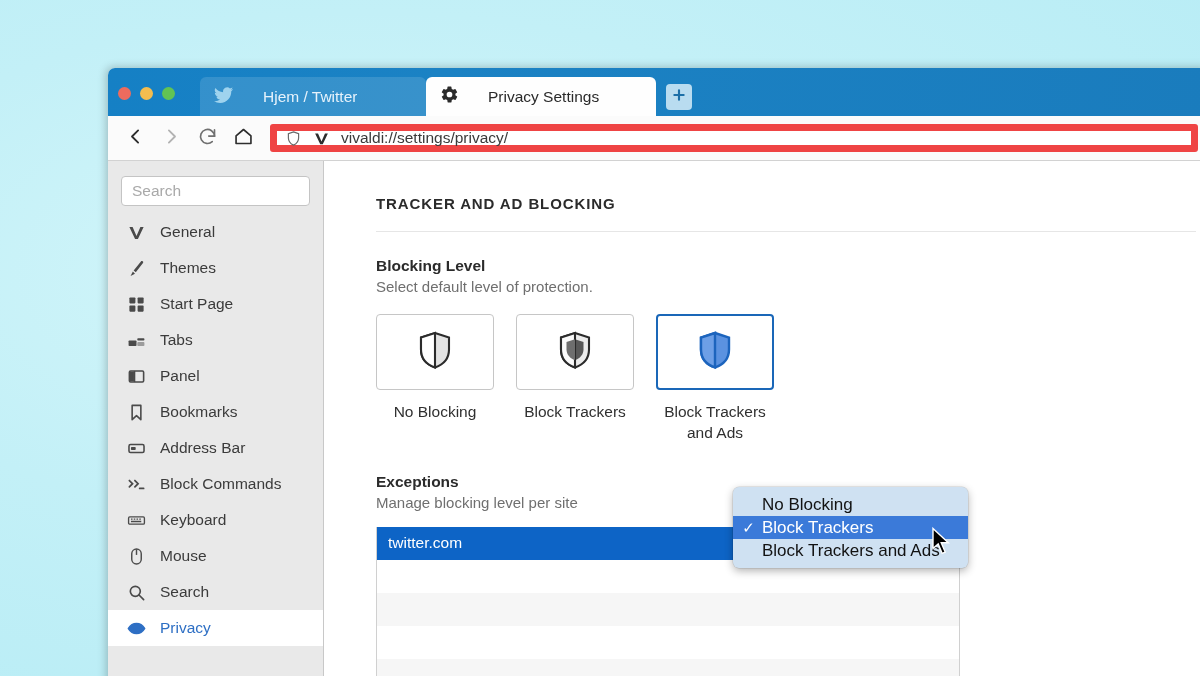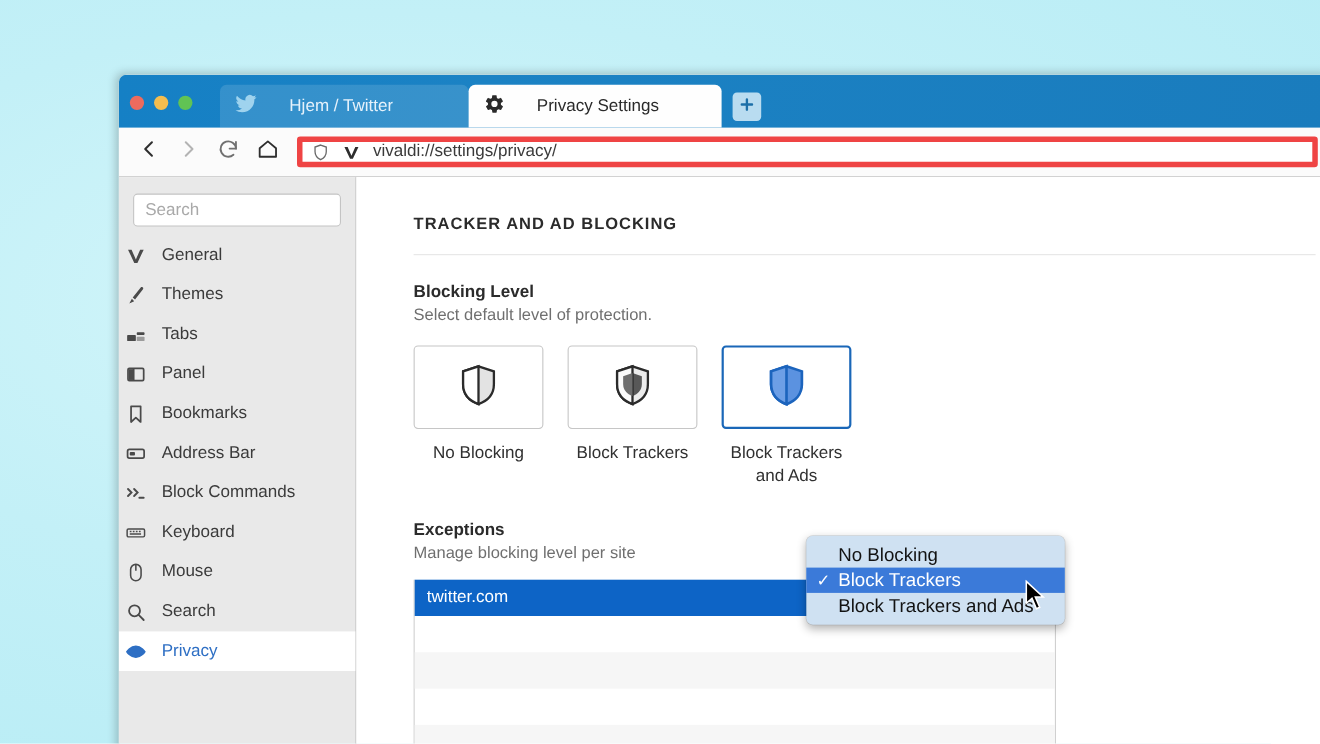--- a/index.html
+++ b/index.html
@@ -83,21 +83,21 @@
     width: 34px; height: 34px;
     display: flex; align-items: center; justify-content: center;
     flex: 0 0 auto;
   }
   .navbtn svg { width: 21px; height: 21px; }
   #urlfield {
     flex: 1 1 auto;
     height: 28px;
     margin-left: 8px;
     background: #fff;
-    border: 5px solid #ef4444;
+    border: 7px solid #ef4444;
     border-radius: 3px;
     display: flex; align-items: center;
     padding: 0 8px;
     gap: 11px;
   }
   #urlfield .badge-icon { width: 17px; height: 17px; flex: 0 0 auto; }
   #urltext { font-size: 15.5px; color: #3a3a3a; white-space: nowrap; }
 
   
   #body { display: flex; height: 537px; }
@@ -120,21 +120,21 @@
     font-size: 15.5px;
     font-family: "Liberation Sans", sans-serif;
     color: #333;
   }
   #searchinput::placeholder { color: #a9a9a9; }
 
   .nav-item {
     height: 36px;
     display: flex; align-items: center;
     gap: 14px;
-    padding-left: 5px;
+    padding-left: 18px;
     font-size: 15.5px;
     color: #3b3b3b;
   }
   .nav-item .nav-ico {
     width: 20px; height: 20px; flex: 0 0 auto;
     display: flex; align-items: center; justify-content: center;
   }
   .nav-item .nav-ico svg { width: 19px; height: 19px; }
   .nav-item.selected {
     background: #ffffff;
@@ -337,20 +337,31 @@
 
         <div class="nav-item">
           <span class="nav-ico">
             <svg viewBox="0 0 24 24" fill="#4a4a4a">
                 <path d="M19.5 2.8c-.6-.5-1.4-.4-1.9.2L8.4 14.6l2.7 2.2 9.1-11.8c.5-.7.4-1.6-.2-2.2zM7.4 15.9l-2.9 5.6 5.6-2.8z"></path>
               </svg>
           </span>
           <span>Themes</span>
         </div>
 
+        <div class="nav-item">
+          <span class="nav-ico">
+            <svg viewBox="0 0 24 24" fill="#4a4a4a">
+                <rect x="3" y="3" width="7.6" height="7.6" rx="1"></rect>
+                <rect x="13.4" y="3" width="7.6" height="7.6" rx="1"></rect>
+                <rect x="3" y="13.4" width="7.6" height="7.6" rx="1"></rect>
+                <rect x="13.4" y="13.4" width="7.6" height="7.6" rx="1"></rect>
+              </svg>
+          </span>
+          <span>Start Page</span>
+        </div>
 
         <div class="nav-item">
           <span class="nav-ico">
             <svg viewBox="0 0 24 24" fill="#4a4a4a">
                 <rect x="2" y="12" width="10" height="7" rx="1"></rect>
                 <rect x="13" y="9" width="9" height="3" rx="1"></rect>
                 <rect x="13" y="14" width="9" height="5" rx="1" fill="#9c9c9c"></rect>
               </svg>
           </span>
           <span>Tabs</span>

